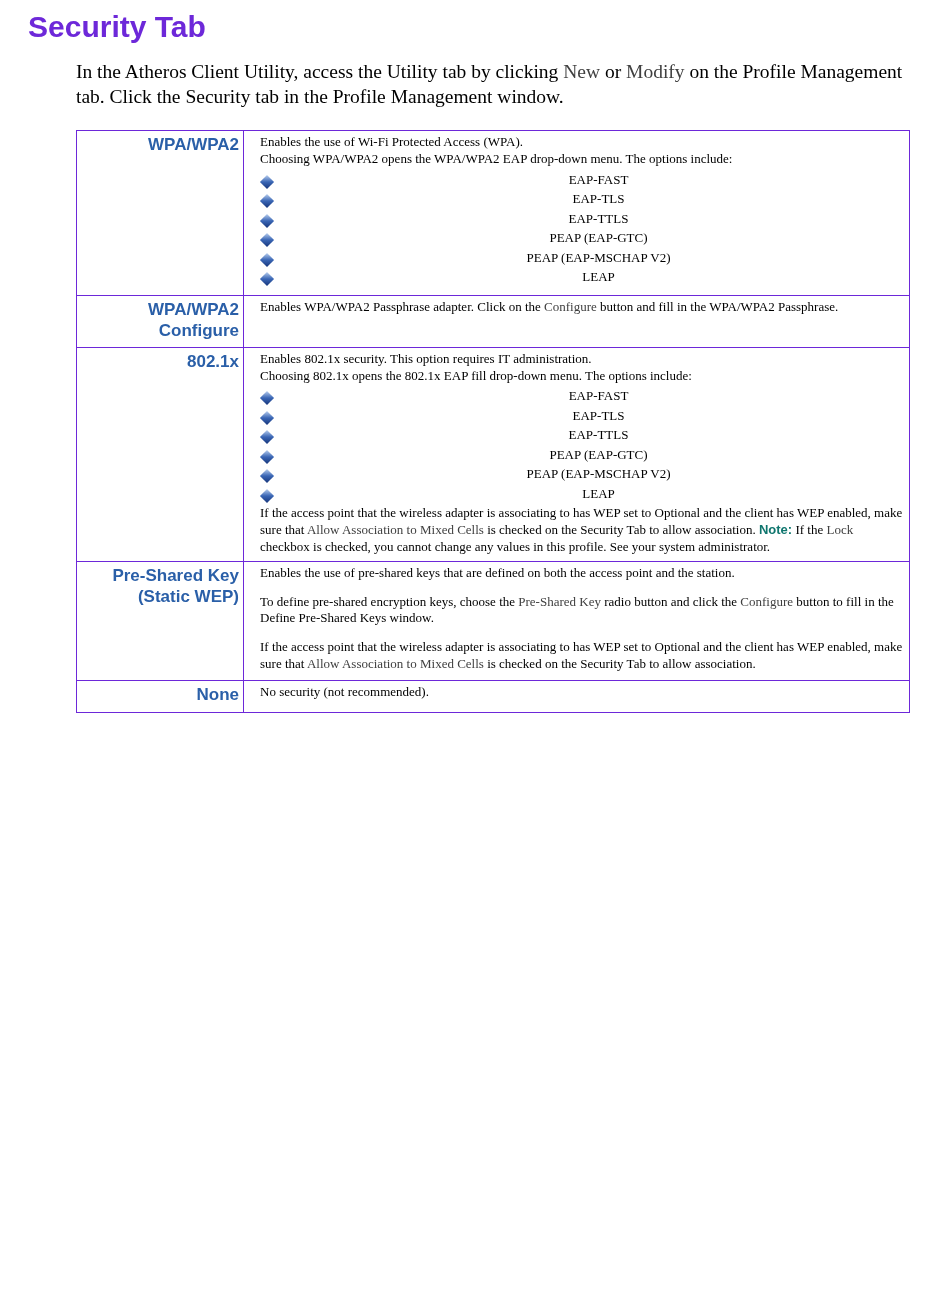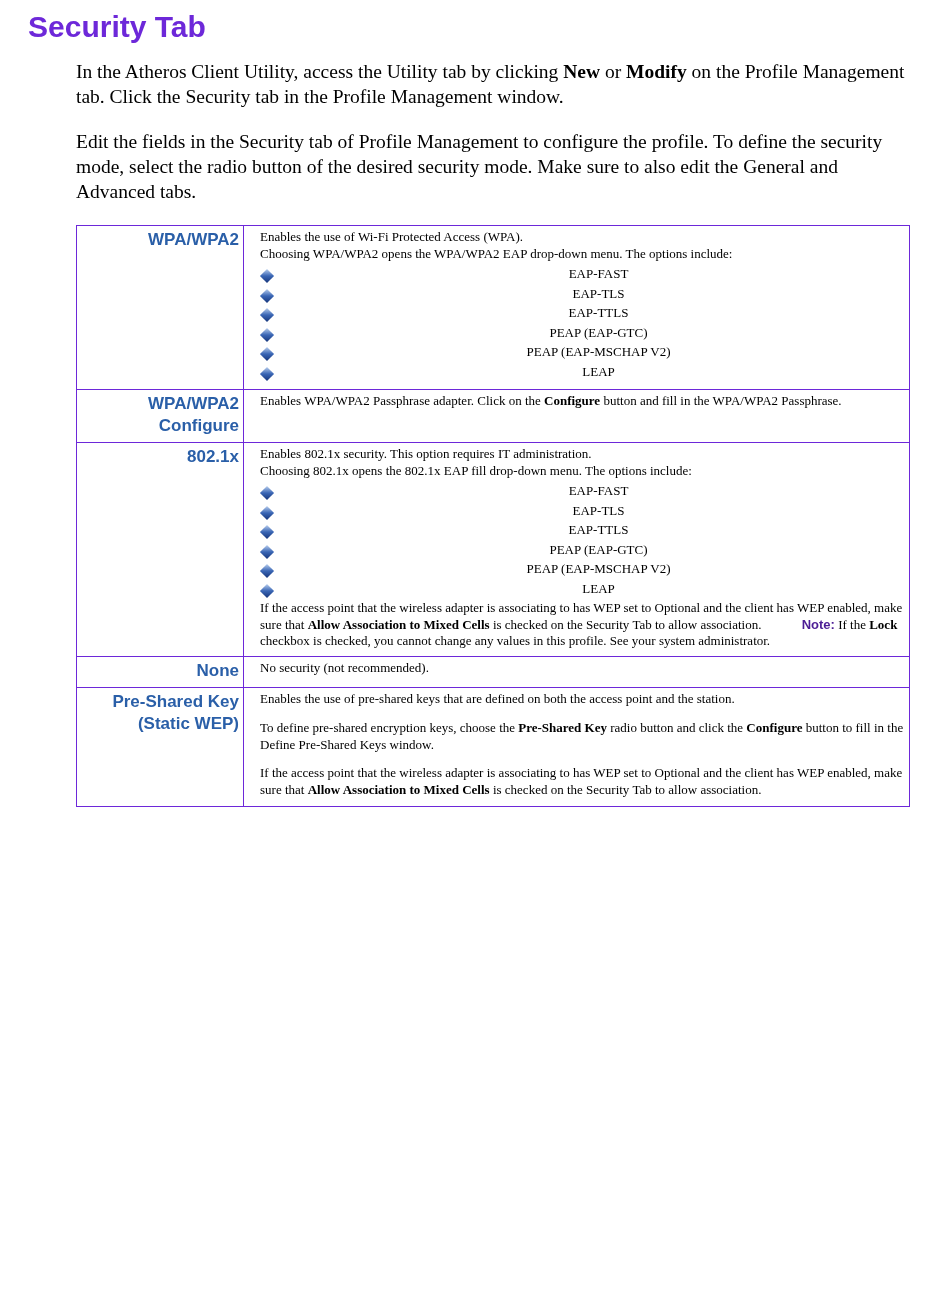--- a/index.html
+++ b/index.html
@@ -15,21 +15,21 @@
     font-family: Arial, Helvetica, sans-serif;
     font-weight: bold;
     font-size: 30px;
     color: #6d28d9;
     margin: 0 0 14px 0;
   }
   .intro {
     margin: 0 0 20px 48px;
   }
   .intro p { margin: 0 0 20px 0; }
-  a.doclink { color: #000000; text-decoration: none; cursor: pointer; font-weight: bold; }
+  a.doclink { color: #404040; text-decoration: none; cursor: pointer; }
   table.sec {
     border-collapse: collapse;
     margin-left: 48px;
     width: 834px;
   }
   table.sec td {
     border: 1px solid #6d28d9;
     vertical-align: top;
     padding: 3px 4px 6px 16px;
   }
@@ -60,34 +60,32 @@
     content: "";
     position: absolute;
     left: 2px; top: 7px;
     width: 10px; height: 10px;
     transform: rotate(45deg);
     background: linear-gradient(135deg, #bcd1ef 0%, #3a66b5 50%, #16357a 100%);
   }
   .note-label {
     font-family: Arial, Helvetica, sans-serif;
     font-weight: bold;
-    color: #4c1d95;
-    margin-left: 37px;
+    color: #0f766e;
   }
 </style>
 </head>
 <body>
 
 <h1 class="page-title">Security Tab</h1>
 
 <div class="intro">
   <p>
     <span>In the Atheros Client Utility, access the Utility tab by clicking </span><a class="doclink">New</a><span> or </span><a class="doclink">Modify</a><span> on the Profile Management tab.  Click the Security tab in the Profile Management window.</span>
   </p>
-  <p>Edit the fields in the Security  tab of Profile Management  to configure the profile. To define the security mode, select the radio button of the desired security mode. Make sure to also edit the General and Advanced tabs.</p>
 </div>
 
 <table class="sec">
   <tbody>
       <tr>
     <td class="rowlabel">WPA/WPA2</td>
     <td class="rowdesc">
       <div>Enables the use of Wi-Fi Protected Access (WPA).</div>
       <div>Choosing WPA/WPA2 opens the WPA/WPA2 EAP drop-down menu. The options include:</div>
       <ul class="diamond">
@@ -118,29 +116,29 @@
         <li>PEAP (EAP-GTC)</li>
         <li>PEAP (EAP-MSCHAP V2)</li>
         <li>LEAP</li>
       </ul>
       <div>
         <span>If the access point that the wireless adapter is associating to has WEP set to Optional and the client has WEP enabled, make sure that </span><a class="doclink">Allow Association to Mixed Cells</a><span> is checked on the Security Tab to allow association. </span><span class="note-label">Note:</span><span> If the </span><a class="doclink">Lock</a><span> checkbox is checked, you cannot change any values in this profile. See your system administrator.</span>
       </div>
     </td>
   </tr>
   <tr>
-    <td class="rowlabel">None</td>
-    <td class="rowdesc">No security (not recommended).</td>
-  </tr>
-  <tr>
     <td class="rowlabel">Pre-Shared Key (Static WEP)</td>
     <td class="rowdesc">
       <p>Enables the use of pre-shared keys that are defined on both the access point and the station.</p>
       <p>
         <span>To define pre-shared encryption keys, choose the </span><a class="doclink">Pre-Shared Key</a><span> radio button and click the </span><a class="doclink">Configure</a><span> button to fill in the Define Pre-Shared Keys window.</span>
       </p>
       <p>
         <span>If the access point that the wireless adapter is associating to has WEP set to Optional and the client has WEP enabled, make sure that </span><a class="doclink">Allow Association to Mixed Cells</a><span> is checked on the Security Tab to allow association.</span>
       </p>
     </td>
   </tr>
+  <tr>
+    <td class="rowlabel">None</td>
+    <td class="rowdesc">No security (not recommended).</td>
+  </tr>
 </tbody>
   </table>
 
 </body></html>

